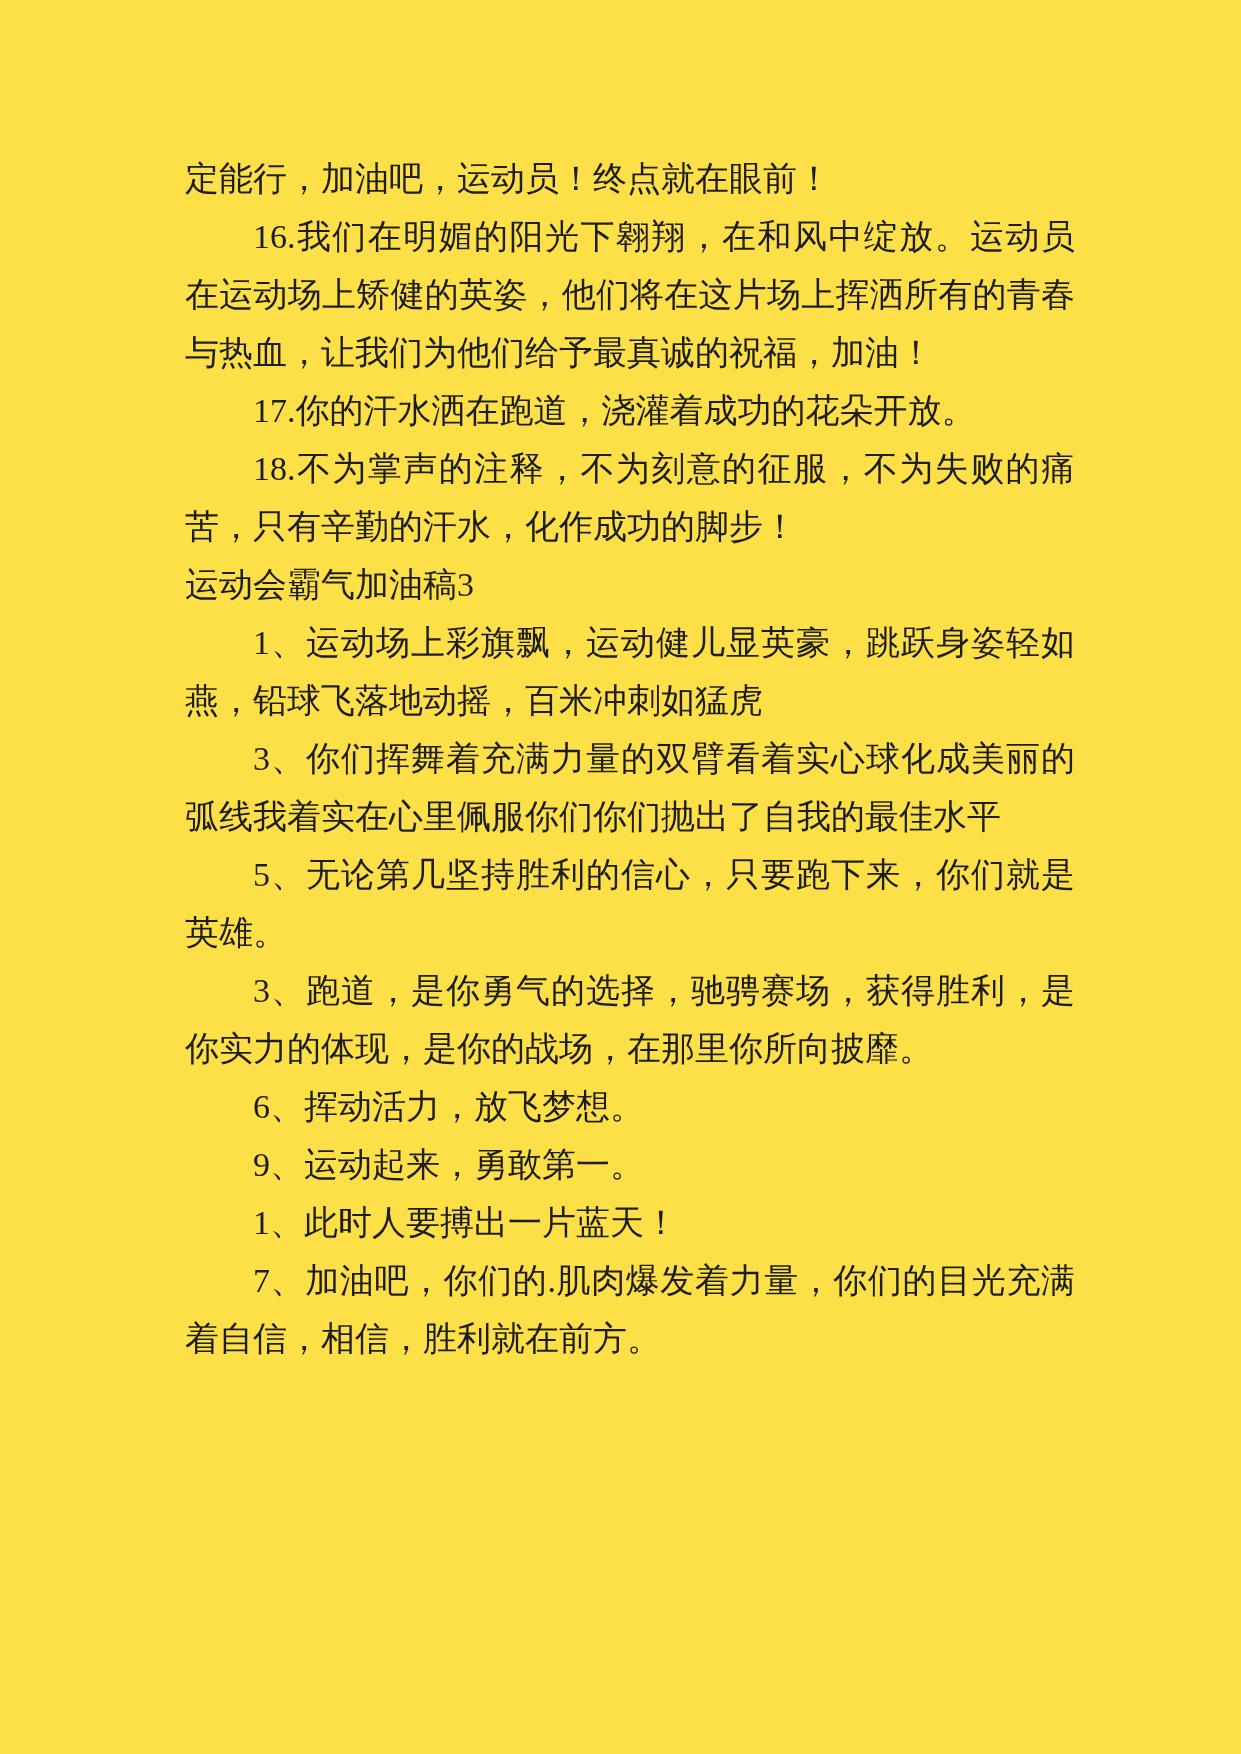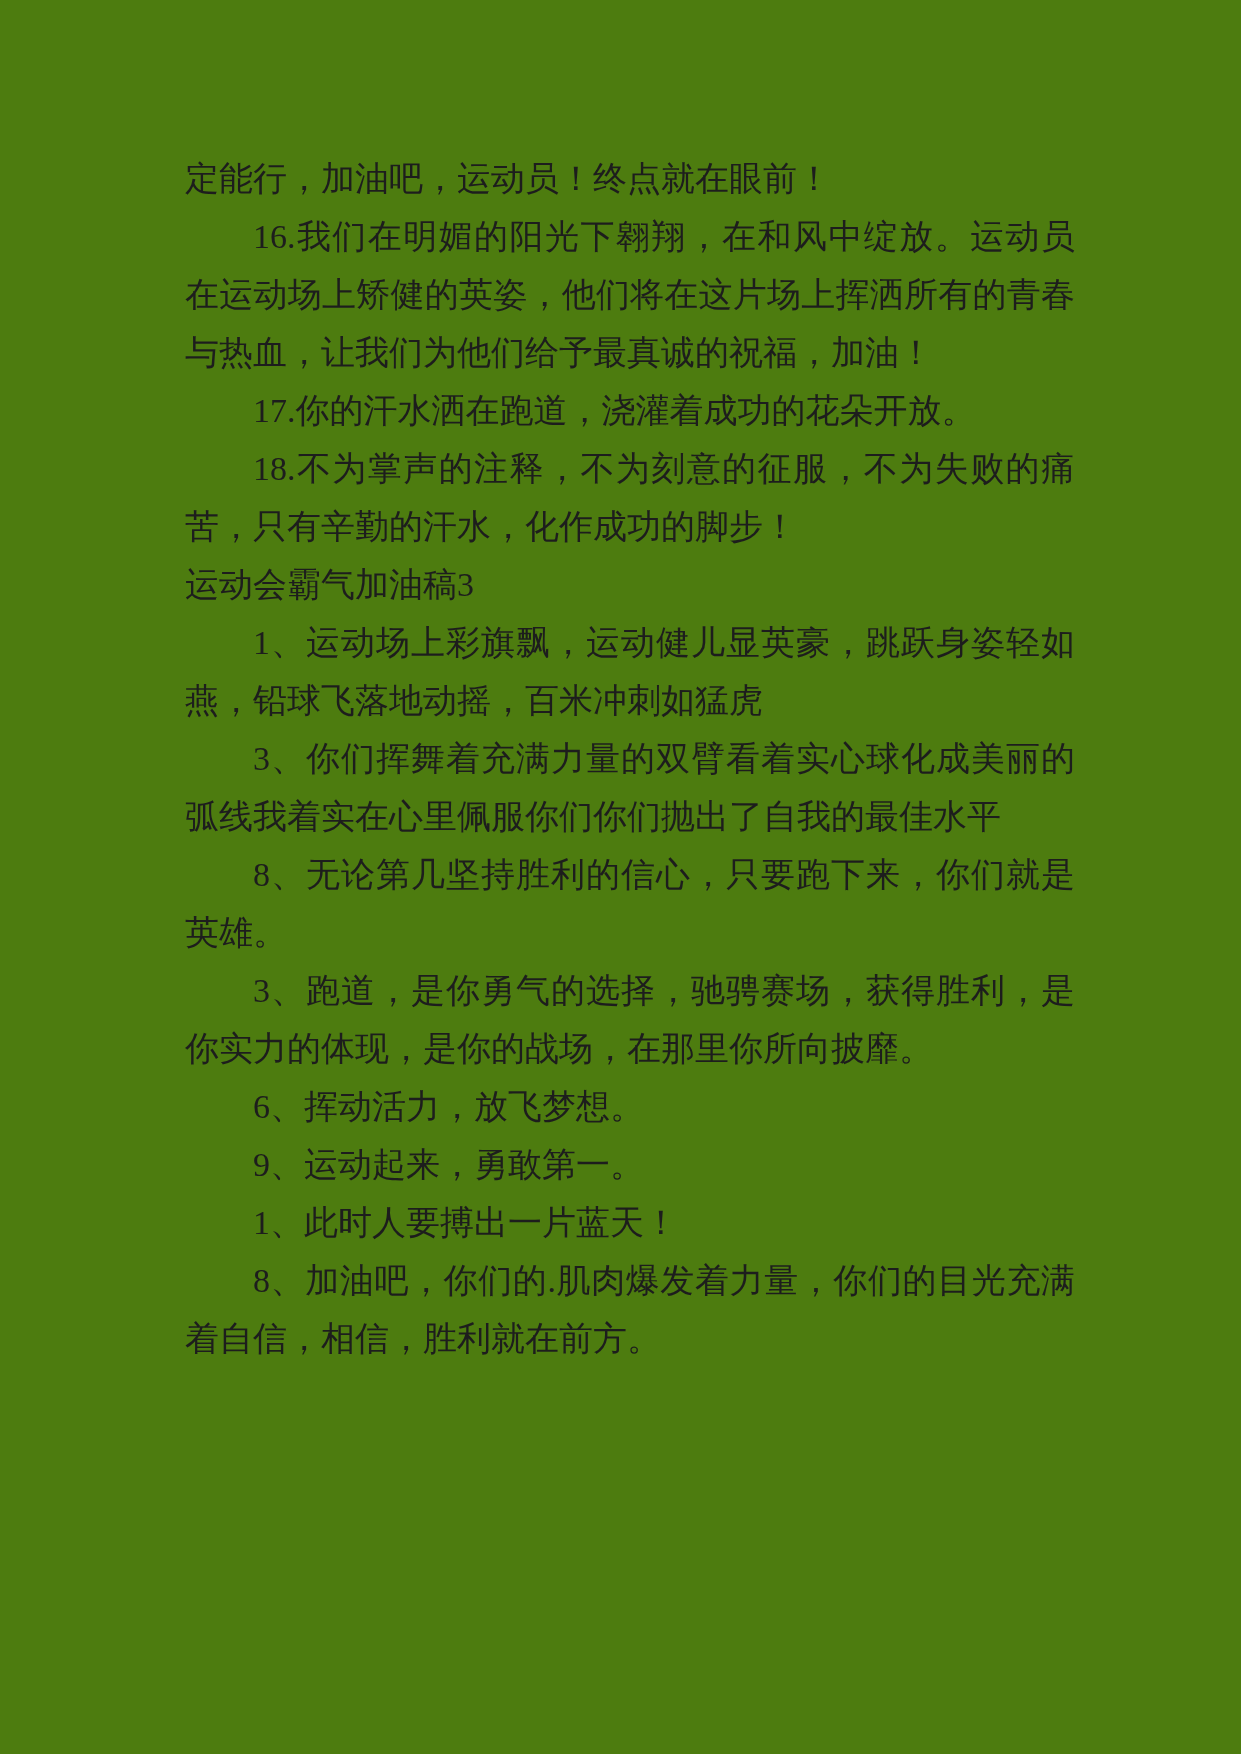--- a/index.html
+++ b/index.html
@@ -4,21 +4,21 @@
 <style>
   html, body {
     margin: 0;
     padding: 0;
     background: #ffffff;
   }
   .page {
     position: relative;
     width: 1241px;
     height: 1754px;
-    background: #4d7c0f;
+    background: #fde047;
     overflow: hidden;
     box-sizing: border-box;
     padding: 150px 0 0 185px;
   }
   .textblock {
     width: 890px;
     font-family: "Liberation Serif", "DejaVu Serif", serif;
     font-size: 34px;
     line-height: 58px;
     color: #1d1d1d;
@@ -40,20 +40,20 @@
 
 <div class="page">
   <div class="textblock">
     <p class="cont">定能行，加油吧，运动员！终点就在眼前！</p>
     <p class="para">16.我们在明媚的阳光下翱翔，在和风中绽放。运动员在运动场上矫健的英姿，他们将在这片场上挥洒所有的青春与热血，让我们为他们给予最真诚的祝福，加油！</p>
     <p class="para">17.你的汗水洒在跑道，浇灌着成功的花朵开放。</p>
     <p class="para">18.不为掌声的注释，不为刻意的征服，不为失败的痛苦，只有辛勤的汗水，化作成功的脚步！</p>
     <p class="head">运动会霸气加油稿3</p>
     <p class="para">1、运动场上彩旗飘，运动健儿显英豪，跳跃身姿轻如燕，铅球飞落地动摇，百米冲刺如猛虎</p>
     <p class="para">3、你们挥舞着充满力量的双臂看着实心球化成美丽的弧线我着实在心里佩服你们你们抛出了自我的最佳水平</p>
-    <p class="para">8、无论第几坚持胜利的信心，只要跑下来，你们就是英雄。</p>
+    <p class="para">5、无论第几坚持胜利的信心，只要跑下来，你们就是英雄。</p>
     <p class="para">3、跑道，是你勇气的选择，驰骋赛场，获得胜利，是你实力的体现，是你的战场，在那里你所向披靡。</p>
     <p class="para">6、挥动活力，放飞梦想。</p>
     <p class="para">9、运动起来，勇敢第一。</p>
     <p class="para">1、此时人要搏出一片蓝天！</p>
-    <p class="para">8、加油吧，你们的.肌肉爆发着力量，你们的目光充满着自信，相信，胜利就在前方。</p>
+    <p class="para">7、加油吧，你们的.肌肉爆发着力量，你们的目光充满着自信，相信，胜利就在前方。</p>
   </div>
 </div>
 
 </body></html>

